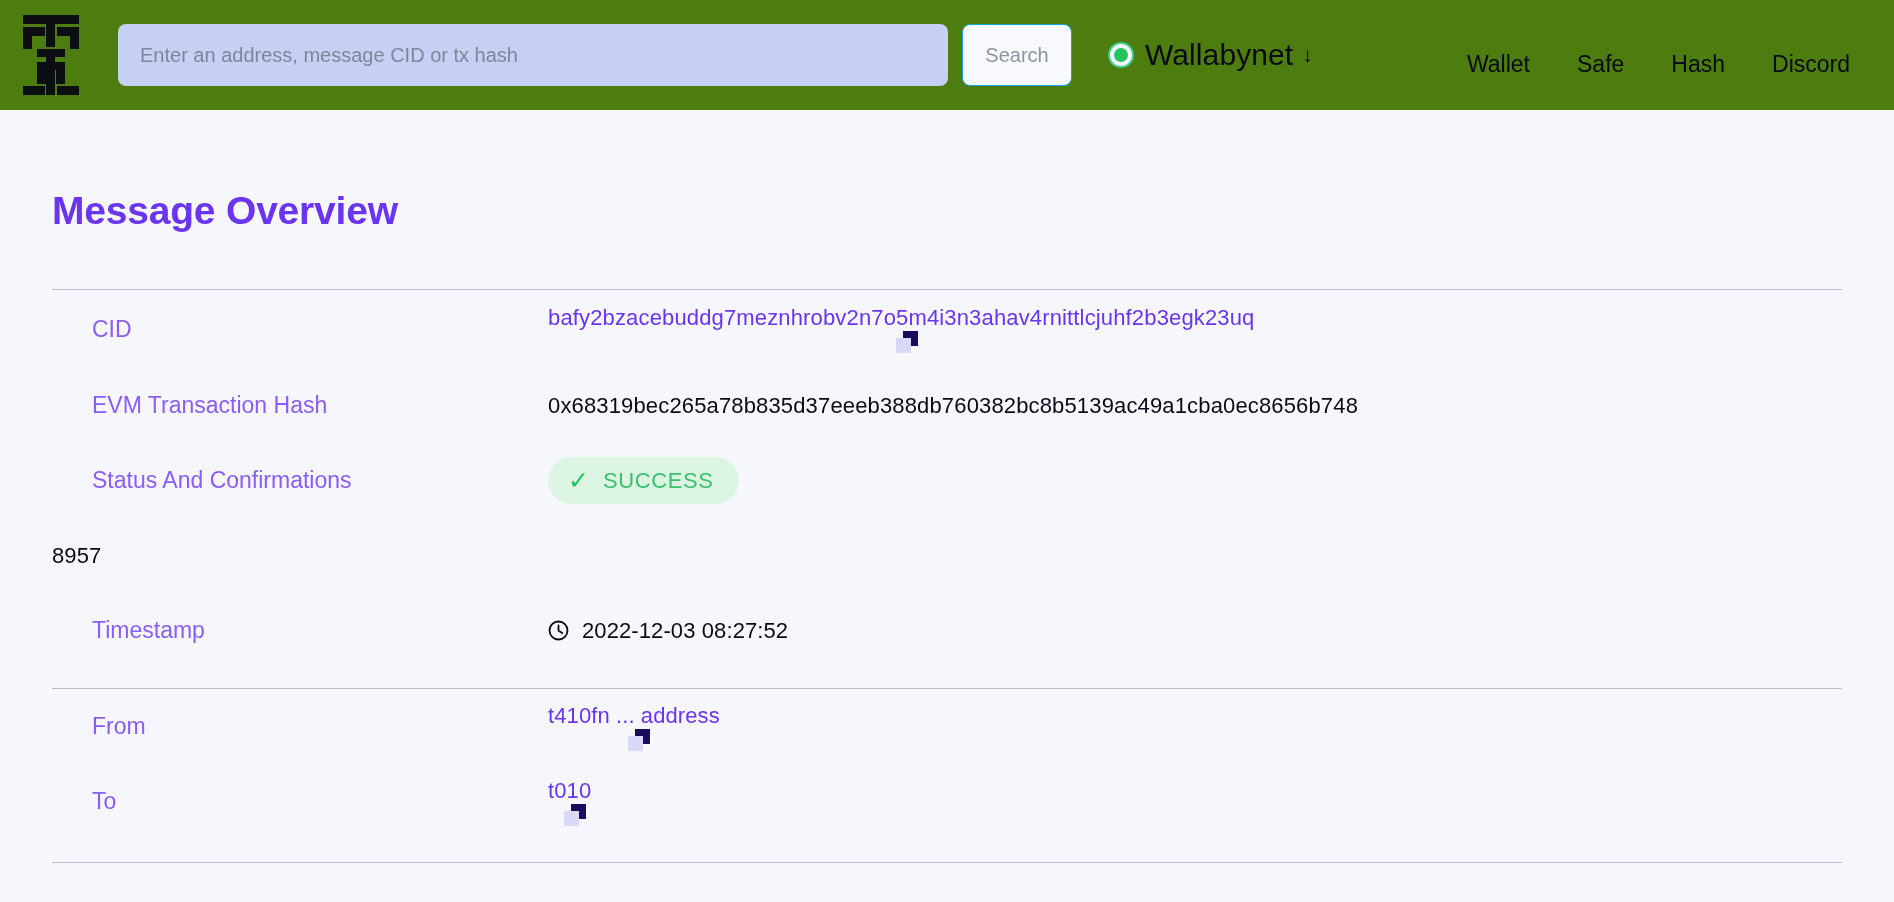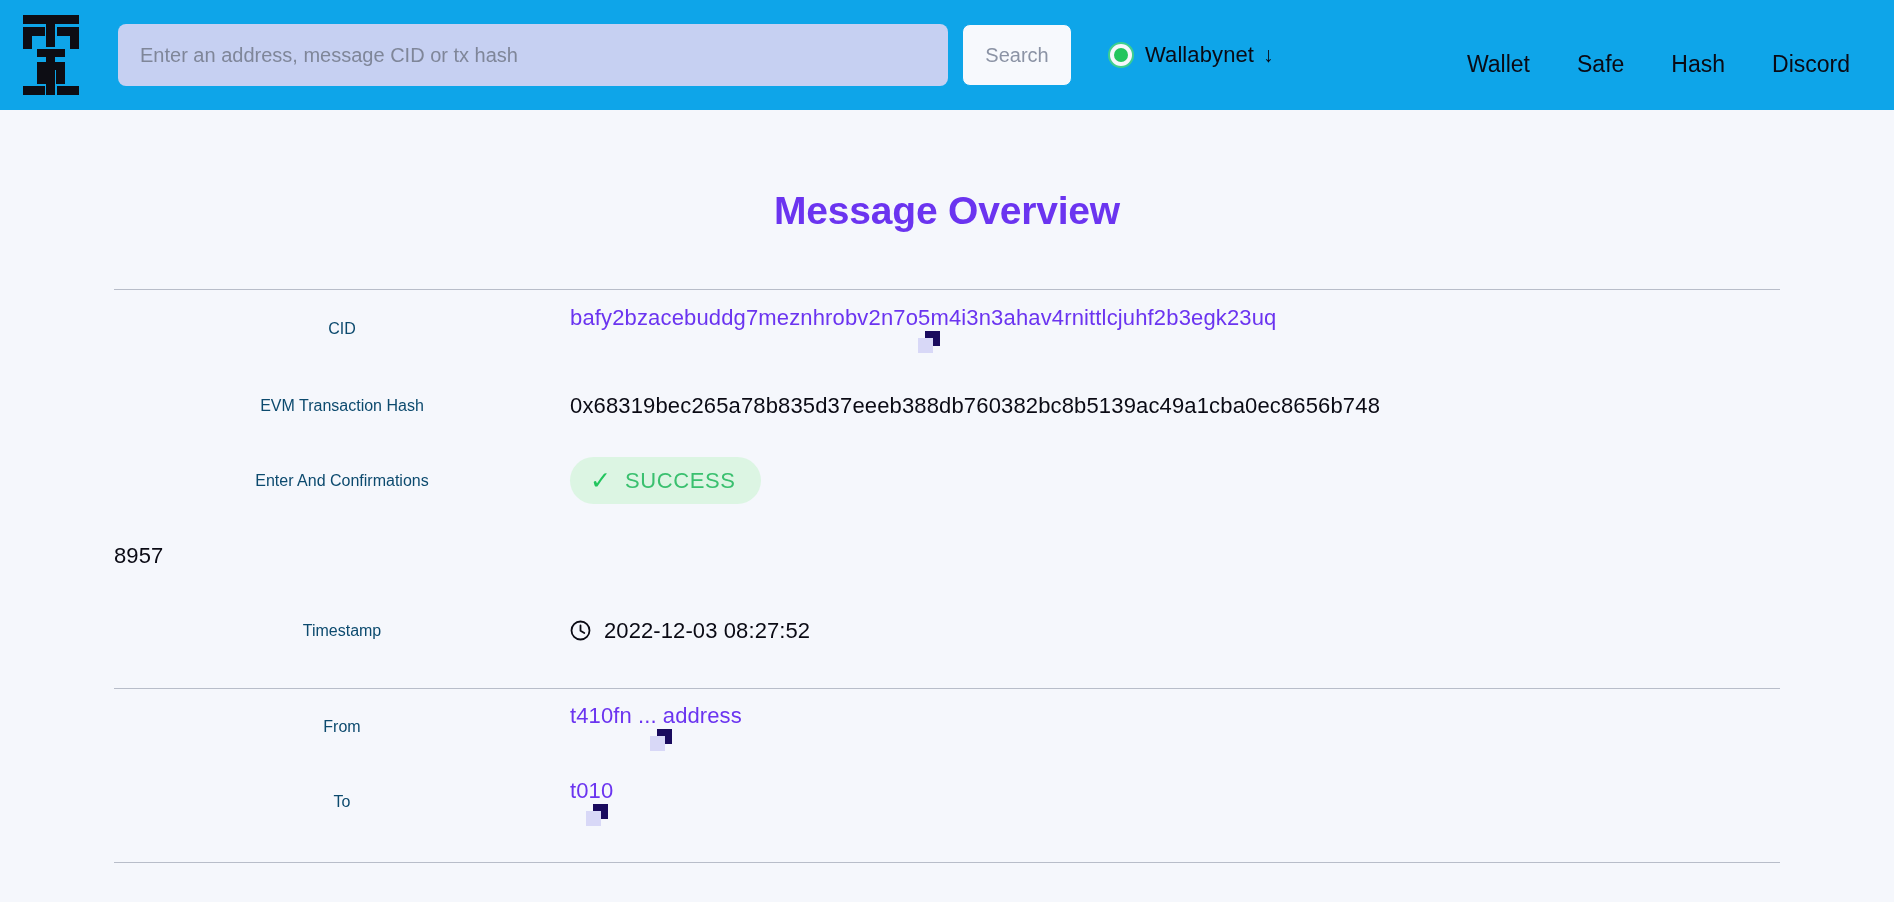--- a/index.html
+++ b/index.html
@@ -16,21 +16,21 @@
     color: #0a0a14;
     overflow: hidden;
   }
 
   
   .header {
     display: flex;
     align-items: center;
     height: 110px;
     padding: 0 44px 0 18px;
-    background: #0ea5e9;
+    background: #4d7c0f;
   }
 
   .logo-wrap {
     width: 66px;
     height: 84px;
     flex: 0 0 66px;
     margin-right: 34px;
     display: flex;
     align-items: center;
     justify-content: center;
@@ -89,21 +89,21 @@
   .net-dot::after {
     content: "";
     position: absolute;
     left: 50%; top: 50%;
     transform: translate(-50%, -50%);
     width: 14px; height: 14px;
     border-radius: 50%;
     background: #22c55e;
   }
   .net-label {
-    font-size: 22px;
+    font-size: 30px;
     color: #0a0a14;
     letter-spacing: 0.1px;
   }
   .net-caret {
     font-size: 21px;
     margin-left: 9px;
     color: #0a0a14;
   }
 
   .nav {
@@ -115,22 +115,21 @@
   .nav a {
     font-size: 23px;
     color: #0a0a14;
     text-decoration: none;
     white-space: nowrap;
     margin-top: 18px;
   }
 
   
   .main {
-    padding: 0 114px;
-    text-align: center;
+    padding: 0 52px;
   }
   .page-title {
     font-size: 39px;
     font-weight: bold;
     color: #6b34f0;
     margin: 79px 0 0 0;
     letter-spacing: -0.2px;
   }
 
   .divider {
@@ -142,22 +141,23 @@
   .divider.d3 { margin-top: 23px; }
 
   .row {
     display: flex;
     align-items: center;
     height: 75px;
   }
   .row-label {
     width: 456px;
     flex: 0 0 456px;
-    font-size: 16px;
-    color: #0c4a6e;
+    font-size: 23px;
+    color: #8b5cf6;
+    margin-left: 40px;
   }
   .row-value {
     font-size: 22px;
     color: #0a0a14;
     display: flex;
     align-items: center;
     letter-spacing: 0.1px;
   }
   .row-value.link { color: #6b34f0; cursor: pointer; flex-direction: column; }
   .mono-ish { letter-spacing: 0.15px; }
@@ -281,21 +281,21 @@
         </span>
       </div>
     </div>
 
     <div class="row">
       <div class="row-label">EVM Transaction Hash</div>
       <div class="row-value mono-ish">0x68319bec265a78b835d37eeeb388db760382bc8b5139ac49a1cba0ec8656b748</div>
     </div>
 
     <div class="row">
-      <div class="row-label">Enter And Confirmations</div>
+      <div class="row-label">Status And Confirmations</div>
       <div class="row-value">
         <span class="status-pill">
           <span class="status-check">✓</span>
           <span class="status-text">SUCCESS</span>
         </span>
       </div>
     </div>
 
     <div class="row">
       <div class="row-value">8957</div>

